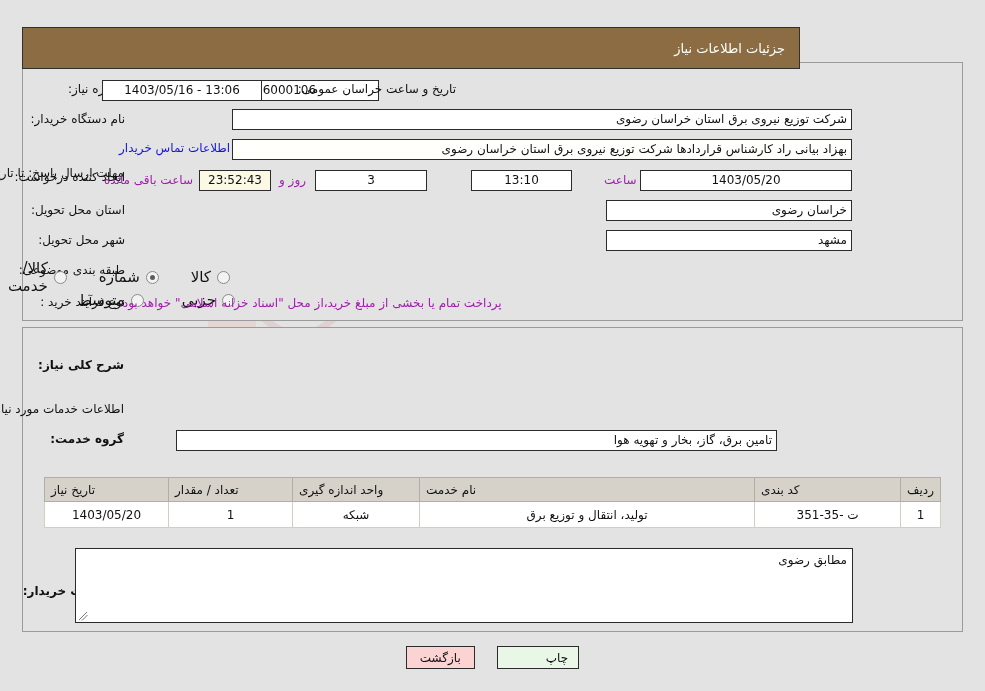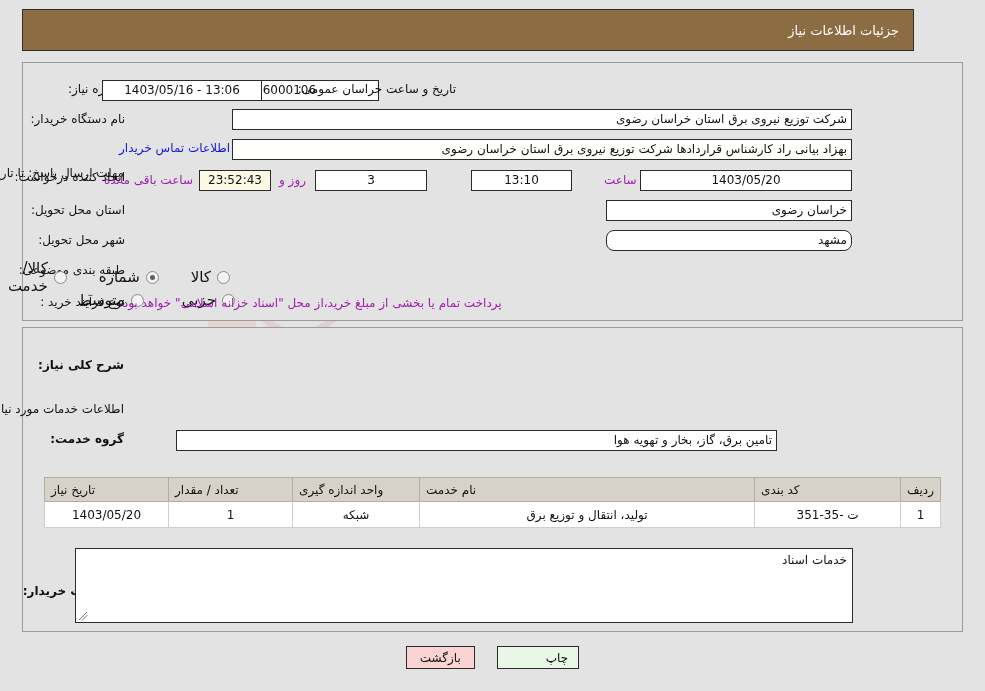--- a/index.html
+++ b/index.html
@@ -45,22 +45,22 @@
   }
   .wm-arrow {
     position: absolute;
     left: 168px; top: 168px;
     width: 128px; height: 120px;
   }
 
   
   .header-bar {
     position: absolute;
-    left: 22px; top: 9px;
-    width: 892px; height: 42px;
+    left: 22px; top: 27px;
+    width: 778px; height: 42px;
     background: #8c6d43;
     border: 1px solid #30302f;
     display: flex;
     align-items: center;
     justify-content: flex-start;
     padding-right: 14px;
     z-index: 3;
   }
   .header-bar .title {
     color: #ffffff;
@@ -274,21 +274,21 @@
   <span class="plaintext" style="position:absolute; left:104px; top:173px; z-index:4;">ساعت باقی مانده</span>
 
   <div class="row" style="right:860px; top:203px; z-index:4;">
     <span class="lbl">استان محل تحویل:</span>
   </div>
   <div class="fld" style="position:absolute; left:606px; top:200px; width:246px; z-index:4;">خراسان رضوی</div>
 
   <div class="row" style="right:860px; top:233px; z-index:4;">
     <span class="lbl">شهر محل تحویل:</span>
   </div>
-  <div class="fld" style="position:absolute; left:606px; top:230px; width:246px; z-index:4;border-radius:8px;">مشهد</div>
+  <div class="fld" style="position:absolute; left:606px; top:230px; width:246px; z-index:4;">مشهد</div>
 
   <div class="row" style="right:860px; top:263px; z-index:4;">
     <span class="lbl">طبقه بندی موضوعی:</span>
   </div>
   <div style="position:absolute; right:755px; top:259px; display:flex; align-items:center; gap:30px; z-index:4;">
     <span class="radio-group">
       <span class="radio"></span>
       <span class="radio-label">کالا</span>
     </span>
     <span class="radio-group">
@@ -349,21 +349,21 @@
         <td>1</td>
         <td>1403/05/20</td>
       </tr>
     </tbody>
   </table>
 
   <div class="row" style="right:861px; top:584px; z-index:4;">
     <span class="lbl bold">توضیحات خریدار:</span>
   </div>
   <div class="ta" style="position:absolute; left:75px; top:548px; width:778px; height:75px; z-index:4;">
-    <div>خدمات اسناد</div>
+    <div>مطابق رضوی</div>
     <svg class="resize-grip" viewBox="0 0 10 10">
       <path d="M1 9 L9 1 M4 9.5 L9.5 4" stroke="#777" stroke-width="1" fill="none"></path>
     </svg>
   </div>
 
   <div class="btn-bar">
     <button class="btn print">چاپ</button>
     <button class="btn back">بازگشت</button>
   </div>
 

